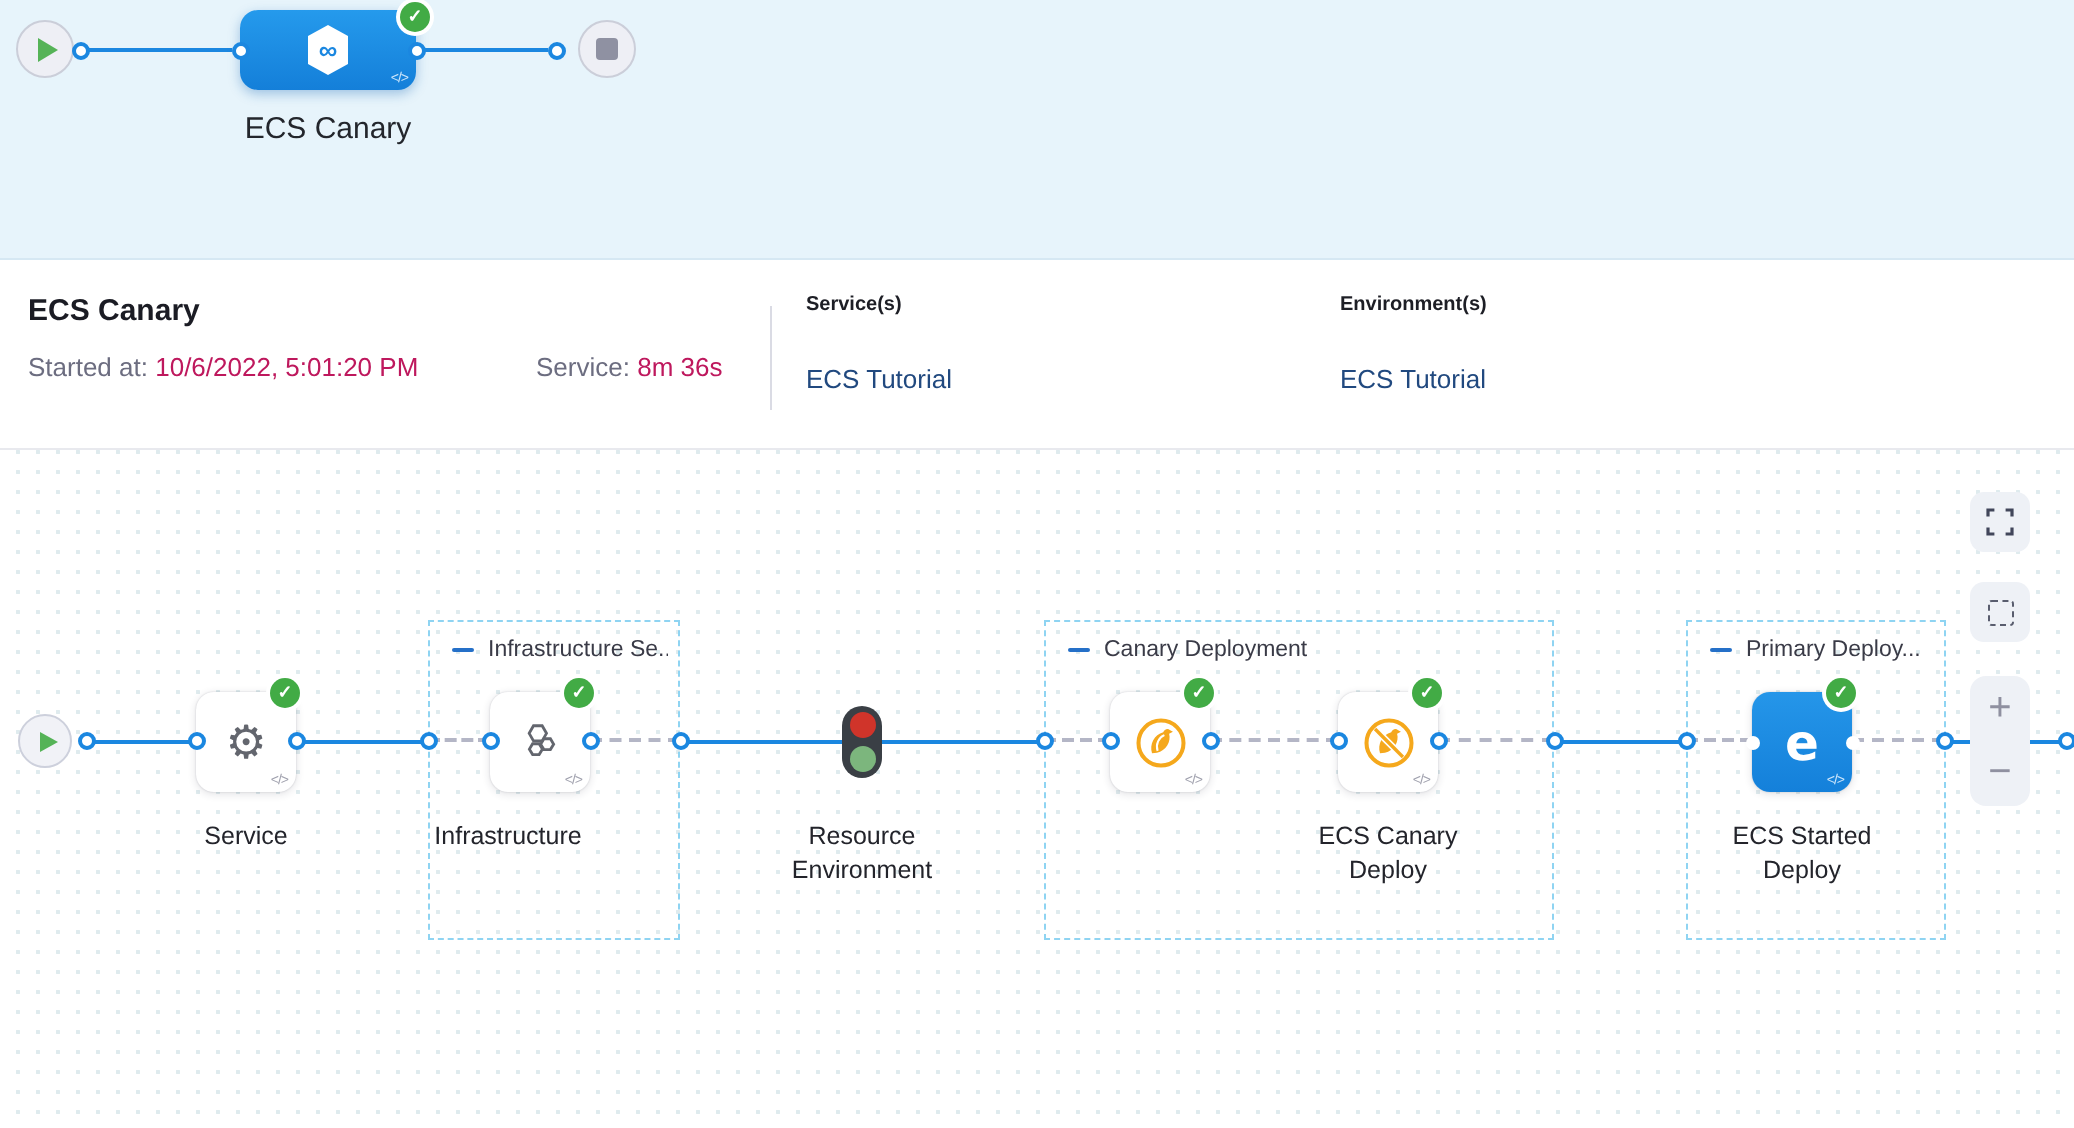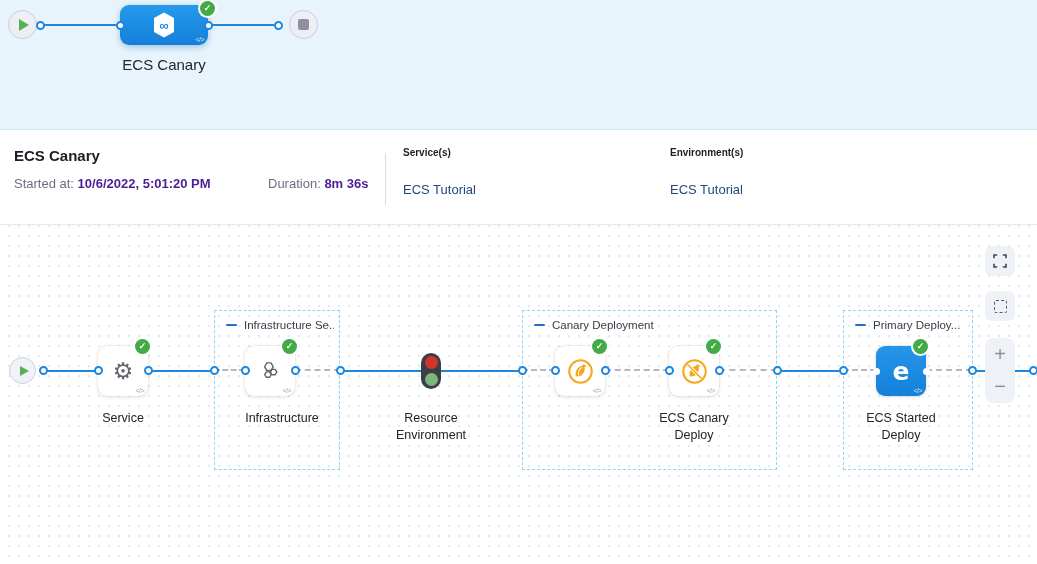--- a/index.html
+++ b/index.html
@@ -29,21 +29,21 @@
                 color:#9fa0ad; }
   .code-glyph.on-blue { color:#cfe7fb; }
   .stage-label { position:absolute; left:104px; top:56px; width:120px; text-align:center;
                  font-size:15px; color:#23262c; }
 
   
   .summary { position:absolute; left:0; top:131px; width:1037px; height:94px; background:#fff;
              border-bottom:1px solid #e8e9ee; }
   .sum-title { position:absolute; left:14px; top:16px; font-size:15px; font-weight:bold; color:#1b1c24; }
   .sum-line { position:absolute; top:45px; font-size:13px; color:#6c6d80; }
-  .sum-line b { color:#4c1d95; font-weight:bold; }
+  .sum-line b { color:#be185d; font-weight:normal; }
   .sum-col-label { position:absolute; top:16px; font-size:10px; font-weight:bold; color:#1d1e25; }
   .sum-col-link { position:absolute; top:51px; font-size:13px; color:#21497f; cursor:pointer; }
   .v-div { position:absolute; left:385px; top:22px; height:52px; width:1px; background:#dadbe4; }
 
   
   .canvas { position:absolute; left:0; top:225px; width:1037px; height:339px; background:#fff;
             background-image:radial-gradient(#dfebee 1.05px, transparent 1.25px);
             background-size:10px 10px; background-position:4px 6px; }
   .wire { position:absolute; top:144.5px; height:2px; background:#1b87e0; }
   .wire-d { position:absolute; top:144px; height:0; border-top:2px dashed #b4b6c6; }
@@ -115,21 +115,21 @@
   <div class="stage-label">ECS Canary</div>
 </div>
 
 <div class="summary">
   <div class="sum-title">ECS Canary</div>
   <div class="sum-line" style="left:14px;">
     <span>Started at:</span>
     <b>10/6/2022, 5:01:20 PM</b>
   </div>
   <div class="sum-line" style="left:268px;">
-    <span>Duration:</span>
+    <span>Service:</span>
     <b>8m 36s</b>
   </div>
   <div class="v-div"></div>
   <div class="sum-col-label" style="left:403px;">Service(s)</div>
   <div class="sum-col-link" style="left:403px;">ECS Tutorial</div>
   <div class="sum-col-label" style="left:670px;">Environment(s)</div>
   <div class="sum-col-link" style="left:670px;">ECS Tutorial</div>
 </div>
 
 <div class="canvas">
@@ -181,21 +181,21 @@
     <svg width="26" height="26" viewBox="0 0 24 24">
       <g fill="none" stroke="#63666e" stroke-width="1.3">
         <path d="M9 4.5 L13 4.5 L15 8 L13 11.5 L9 11.5 L7 8 Z"></path>
         <path d="M13.8 10.5 L16.8 10.5 L18.3 13 L16.8 15.5 L13.8 15.5 L12.3 13 Z"></path>
         <path d="M8.6 12.8 L11.6 12.8 L13.1 15.3 L11.6 17.8 L8.6 17.8 L7.1 15.3 Z"></path>
       </g>
     </svg>
     <span class="code-glyph">&lt;/&gt;</span>
   </div>
   <div class="badge" style="left:282px; top:114px;">✓</div>
-  <div class="step-label" style="left:232px;">Infrastructure</div>
+  <div class="step-label" style="left:204px;">Infrastructure</div>
 
   <div class="tlight">
     <span class="red"></span>
     <span class="grn"></span>
   </div>
   <div class="step-label" style="left:381px;">Resource Environment</div>
 
   <div class="step-card" style="left:555px;">
     <svg width="27" height="27" viewBox="0 0 24 24">
       <circle cx="12" cy="12" r="10" fill="none" stroke="#f5a81c" stroke-width="1.8"></circle>

